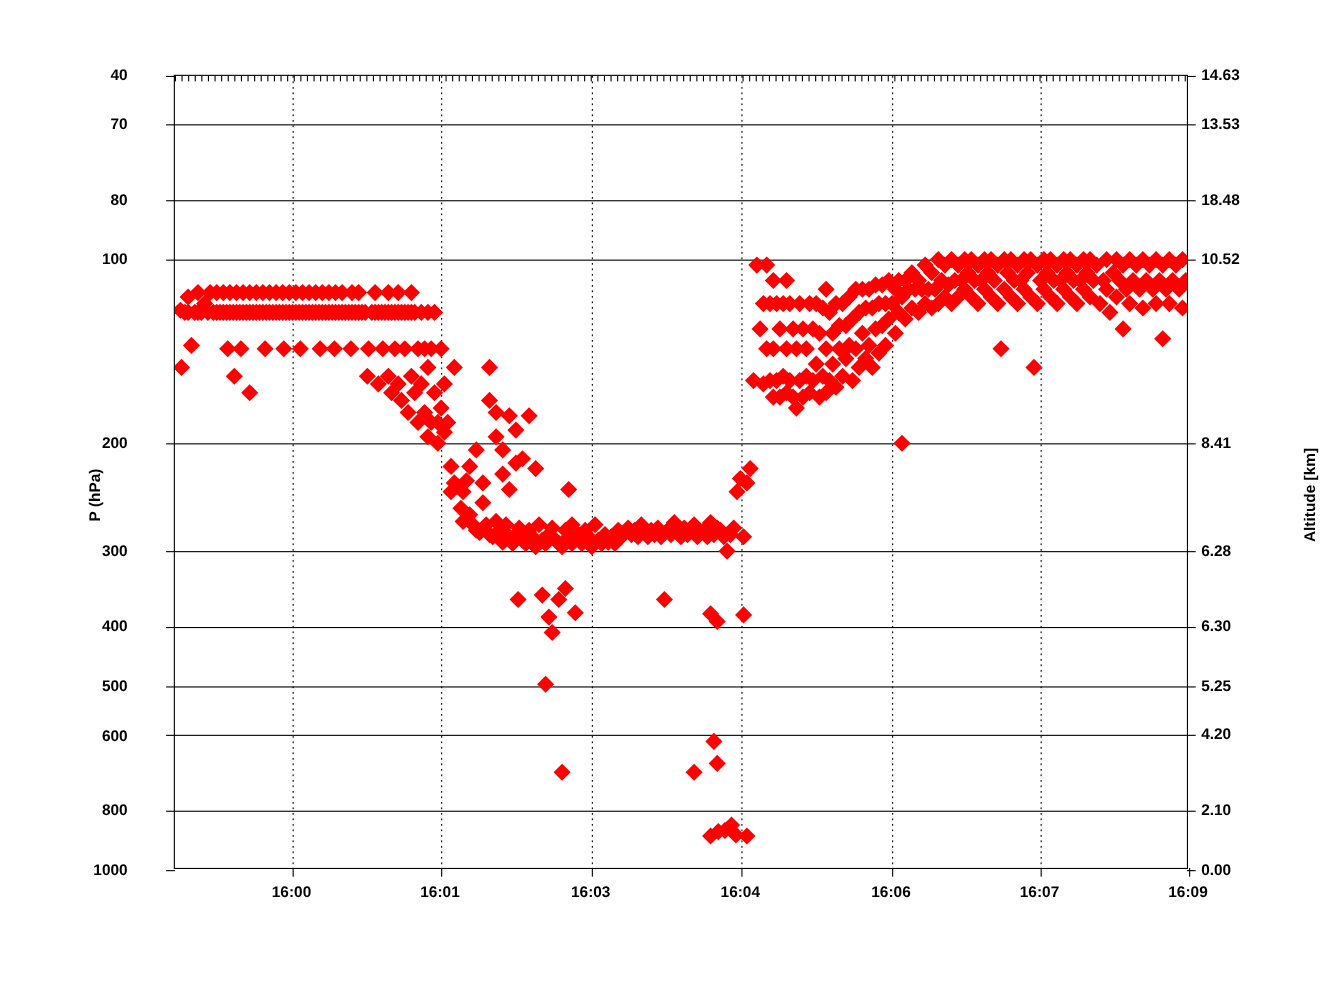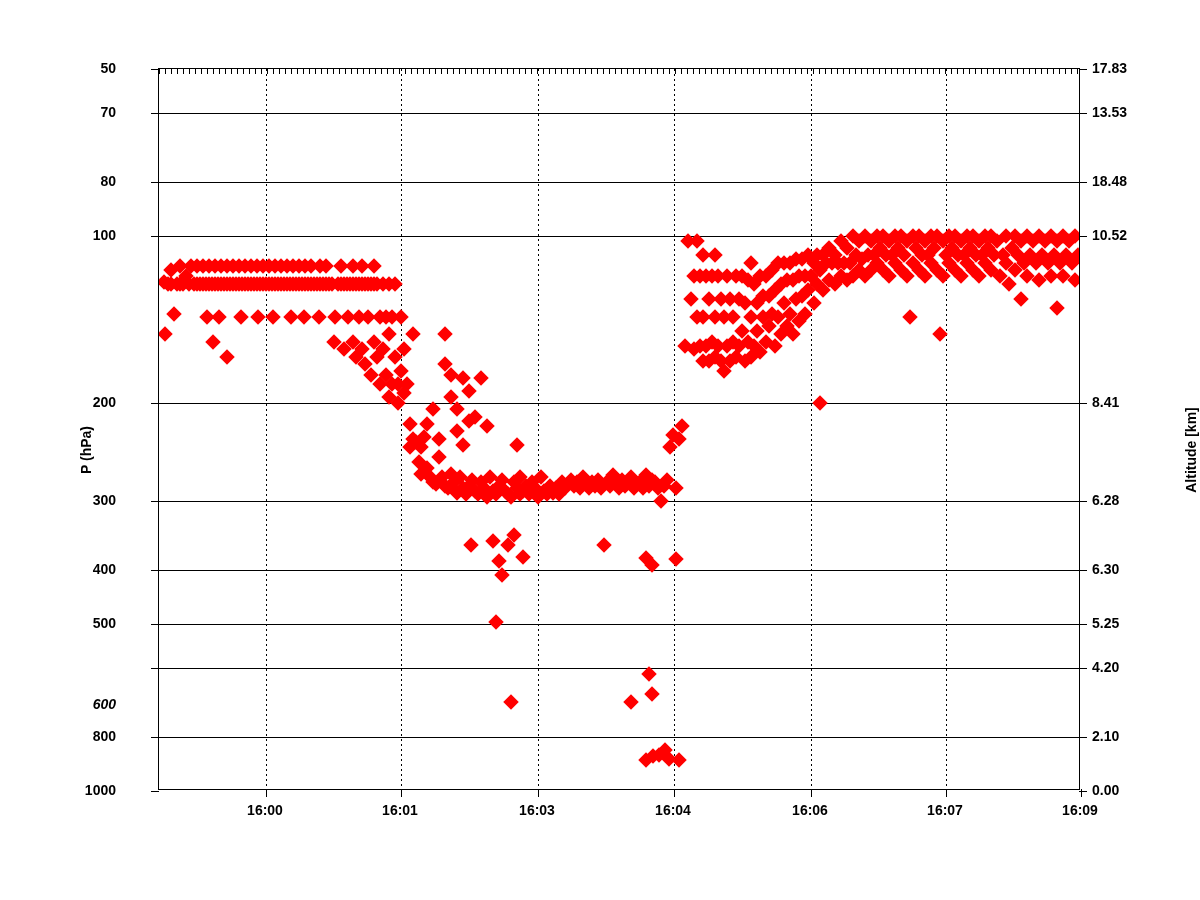--- a/index.html
+++ b/index.html
@@ -852,37 +852,37 @@
         <div class="minor-tick-top" style="left: 888px;"></div>
         <div class="minor-tick-top" style="left: 894px;"></div>
         <div class="minor-tick-top" style="left: 900px;"></div>
         <div class="minor-tick-top" style="left: 906px;"></div>
         <div class="minor-tick-top" style="left: 912px;"></div>
         <div class="minor-tick-top" style="left: 918px;"></div>
       </div>
   </div>
 
   <div id="labels-layer">
-      <div class="ylabel-left" style="top: 68px;">50</div>
-      <div class="ylabel-right" style="top: 68px;">17.83</div>
+      <div class="ylabel-left" style="top: 68px;">40</div>
+      <div class="ylabel-right" style="top: 68px;">14.63</div>
       <div class="ylabel-left" style="top: 111.941px;">70</div>
       <div class="ylabel-right" style="top: 111.941px;">13.53</div>
       <div class="ylabel-left" style="top: 181.275px;">80</div>
       <div class="ylabel-right" style="top: 181.275px;">18.48</div>
       <div class="ylabel-left" style="top: 235.055px;">100</div>
       <div class="ylabel-right" style="top: 235.055px;">10.52</div>
       <div class="ylabel-left" style="top: 402.11px;">200</div>
       <div class="ylabel-right" style="top: 402.11px;">8.41</div>
       <div class="ylabel-left" style="top: 499.831px;">300</div>
       <div class="ylabel-right" style="top: 499.831px;">6.28</div>
       <div class="ylabel-left" style="top: 569.165px;">400</div>
       <div class="ylabel-right" style="top: 569.165px;">6.30</div>
       <div class="ylabel-left" style="top: 622.945px;">500</div>
       <div class="ylabel-right" style="top: 622.945px;">5.25</div>
-      <div class="ylabel-left" style="top: 704px; font-style: italic;">600</div>
+      <div class="ylabel-left" style="top: 669px;">600</div>
       <div class="ylabel-right" style="top: 666.886px;">4.20</div>
       <div class="ylabel-left" style="top: 736.22px;">800</div>
       <div class="ylabel-right" style="top: 736.22px;">2.10</div>
       <div class="ylabel-left" style="top: 790px;">1000</div>
       <div class="ylabel-right" style="top: 790px;">0.00</div>
       <div class="xlabel-bottom" style="left: 265px; text-align: right;">16:00</div>
       <div class="xlabel-bottom" style="left: 400px;">16:01</div>
       <div class="xlabel-bottom" style="left: 537px;">16:03</div>
       <div class="xlabel-bottom" style="left: 673px;">16:04</div>
       <div class="xlabel-bottom" style="left: 810px;">16:06</div>

